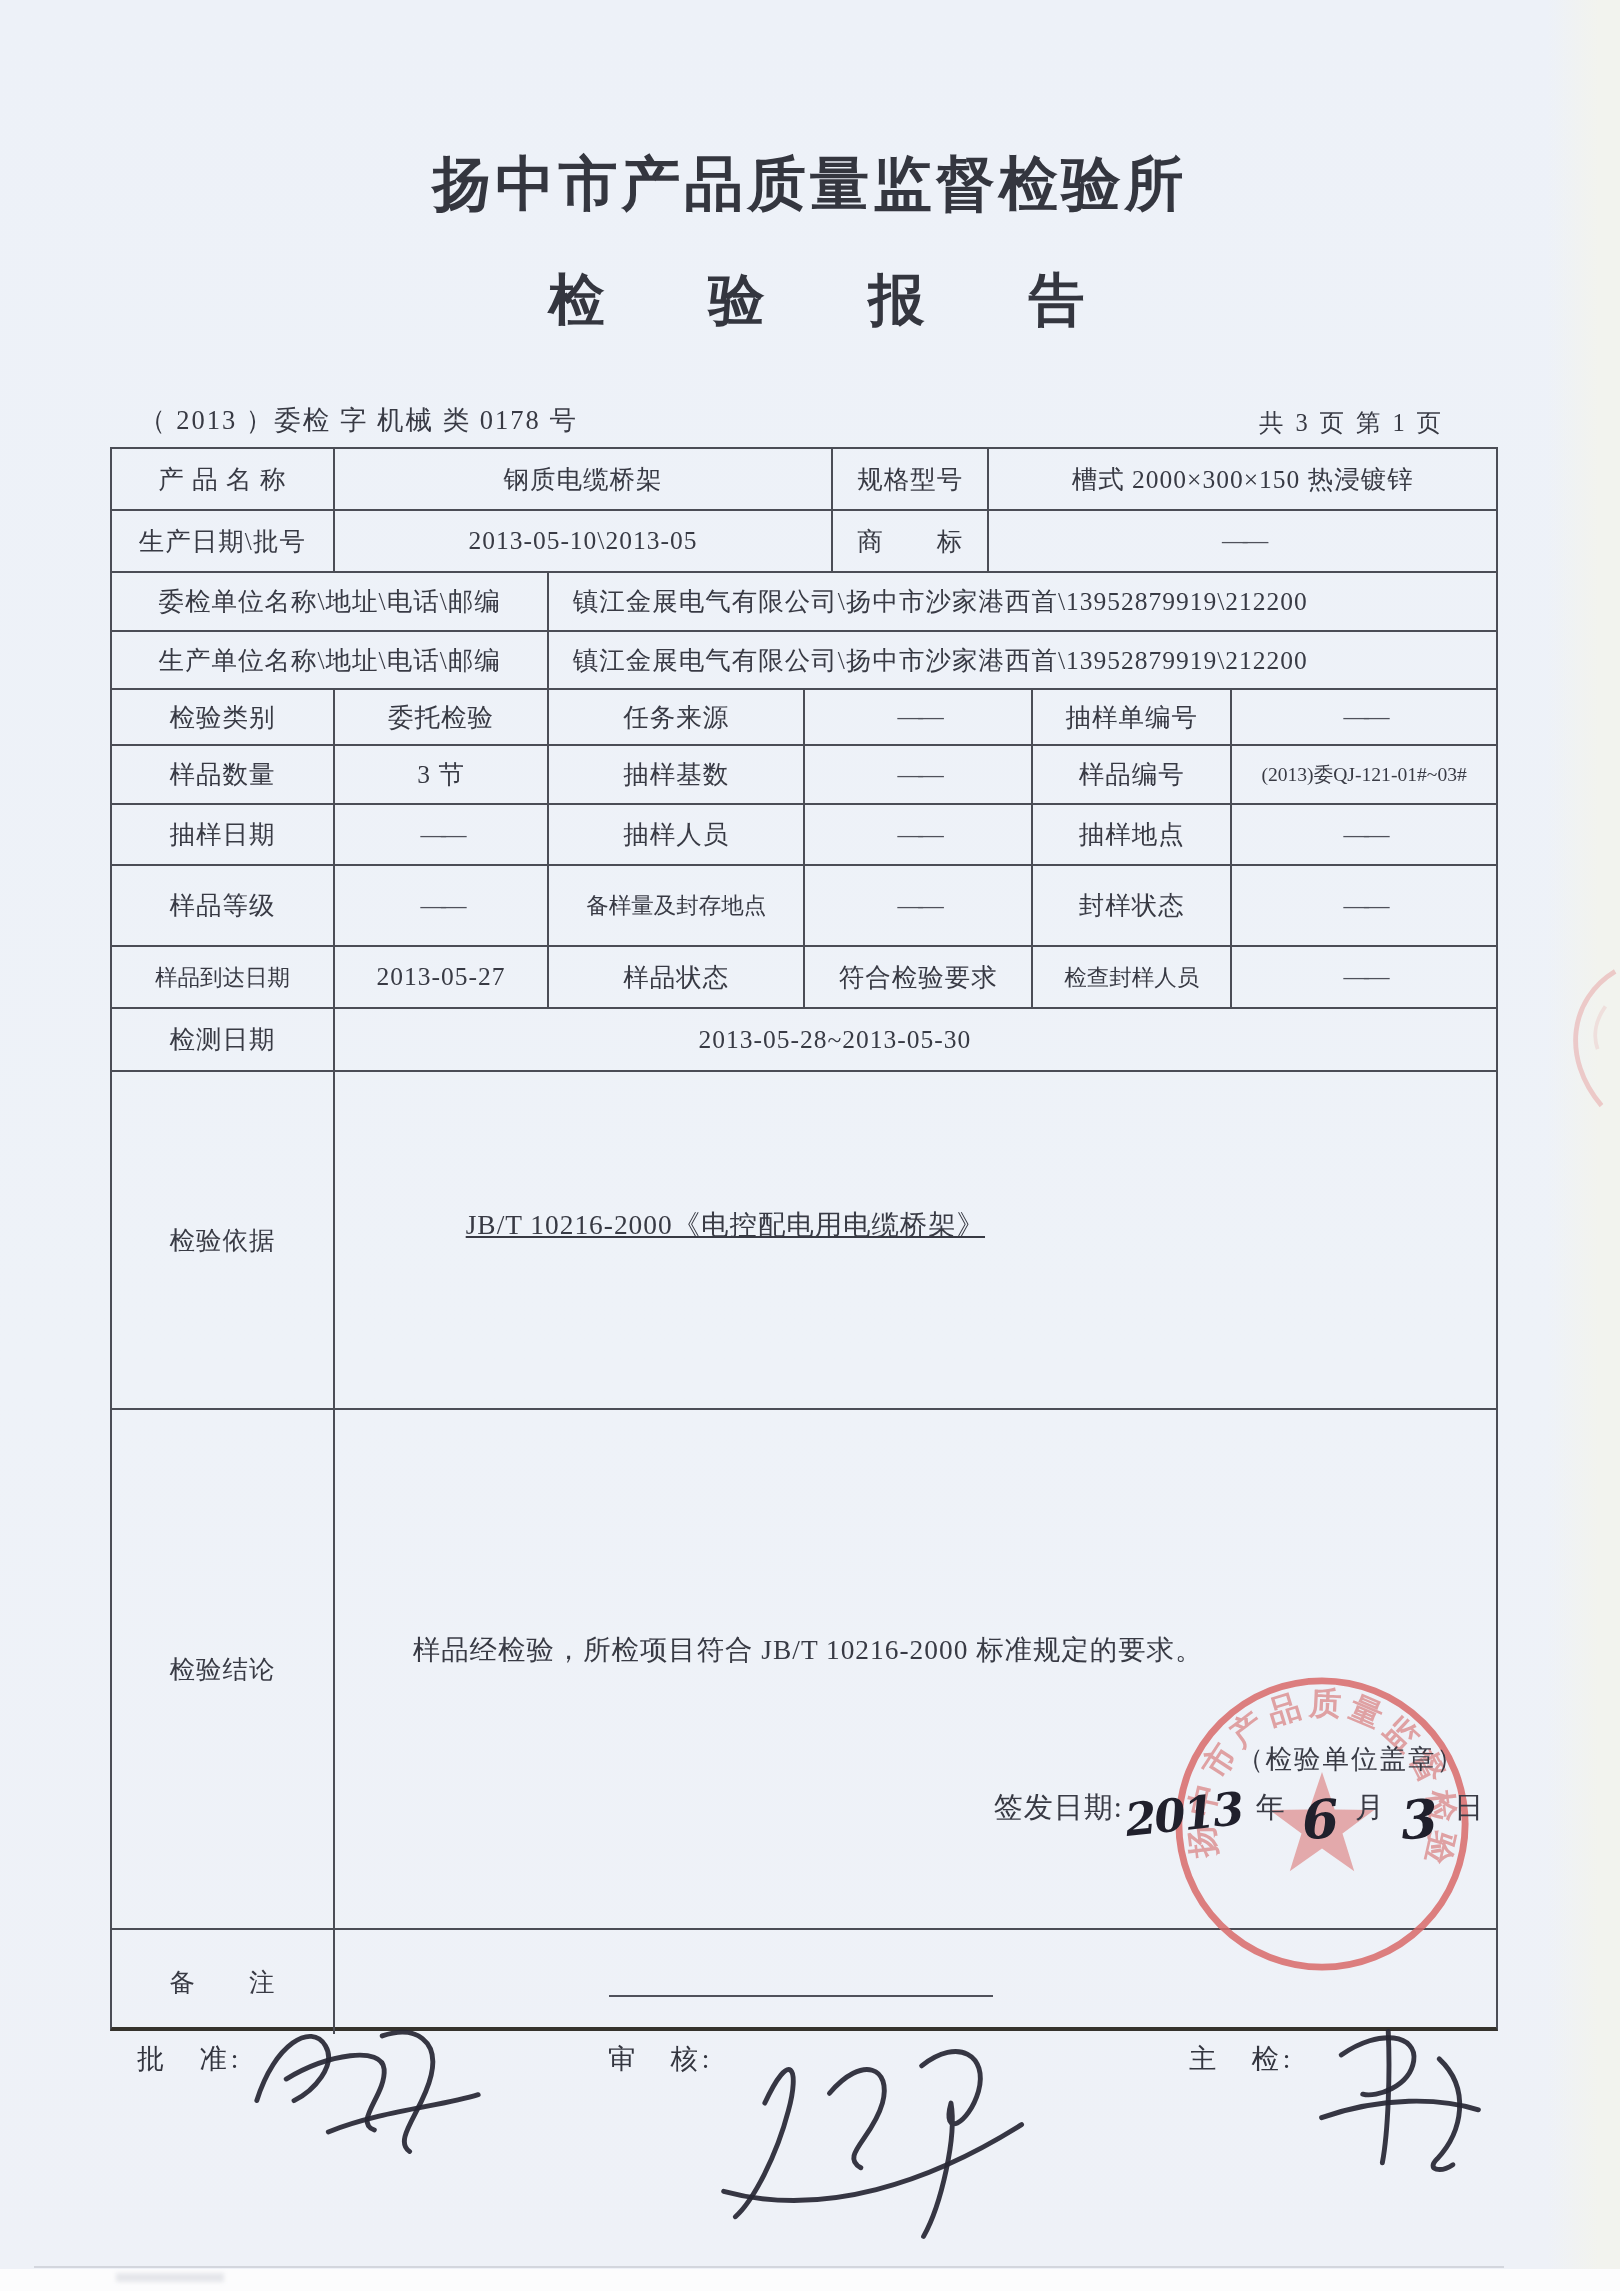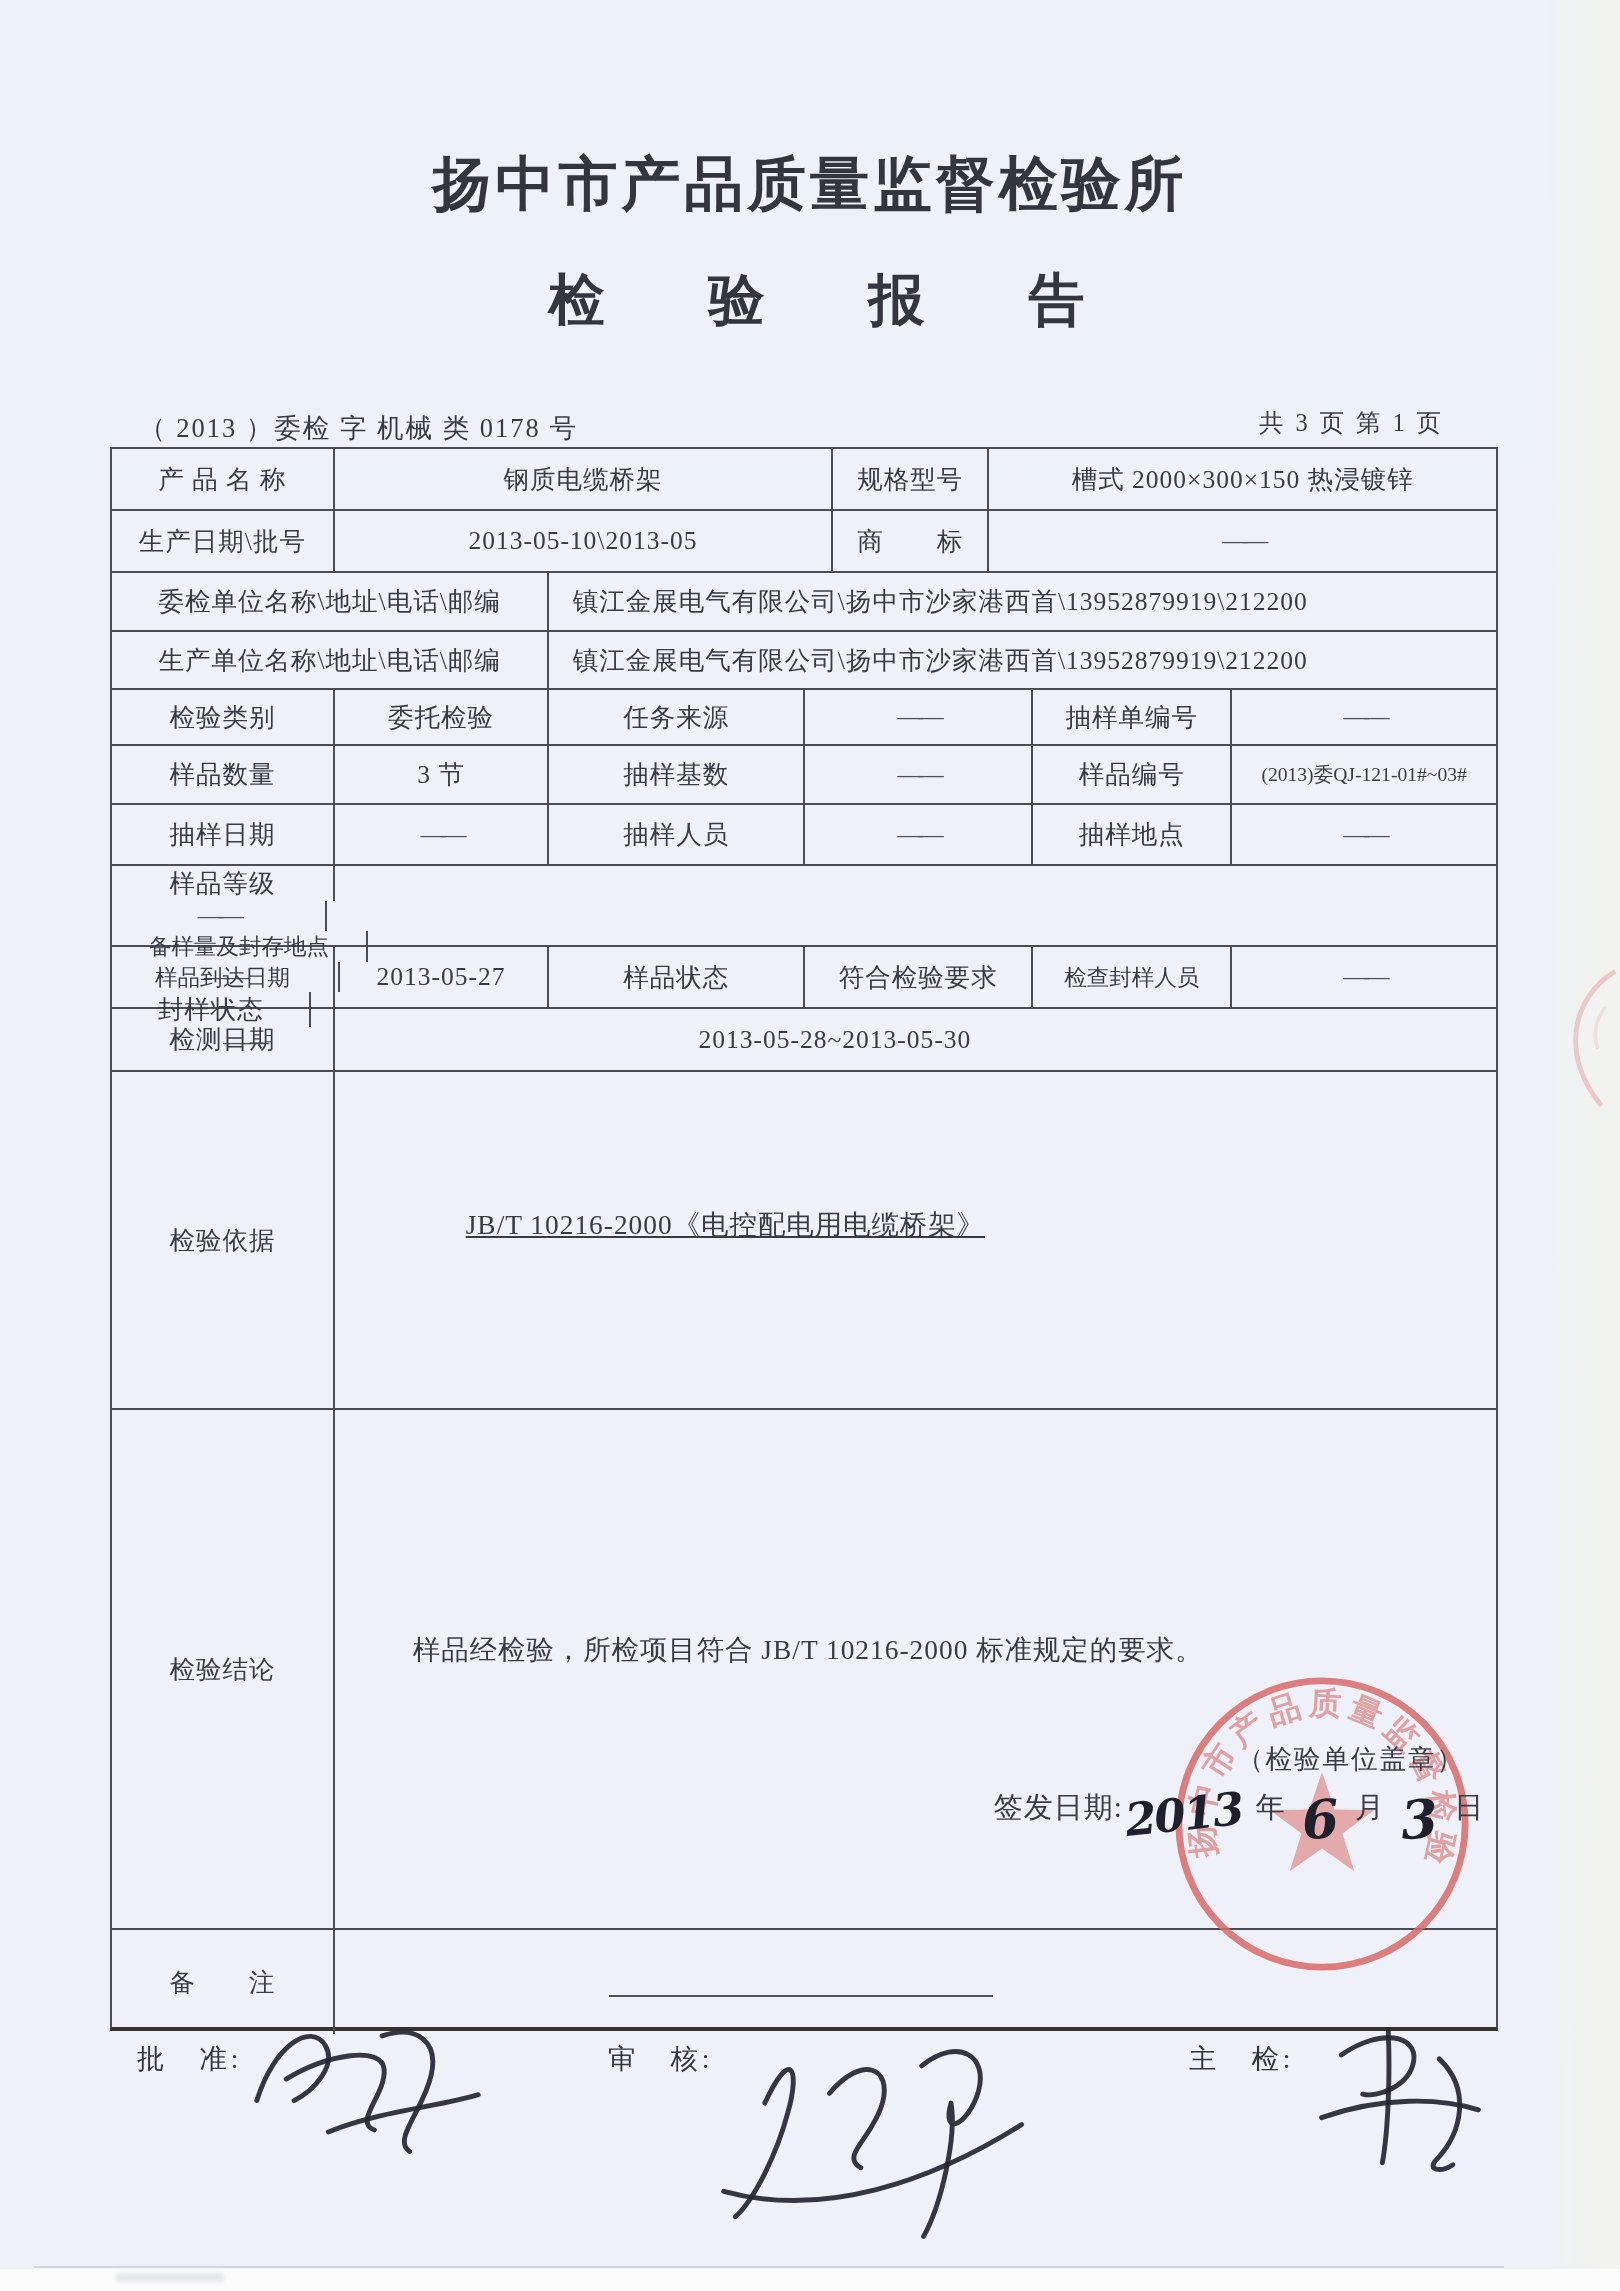--- a/index.html
+++ b/index.html
@@ -16,21 +16,21 @@
   .right-strip{position:absolute;left:1547px;top:0;width:74px;height:2270px;
     background:linear-gradient(90deg,rgba(243,244,239,0),#f2f3ee 70%);}
   .scan-edge{position:absolute;left:34px;top:2266px;width:1470px;height:2px;background:#ccd0d6;opacity:.8;}
   .scan-bottom{position:absolute;left:0;top:2269px;width:1620px;height:22.5px;background:#fcfcfd;}
   .smudge{position:absolute;left:116px;top:2273px;width:108px;height:8.8px;background:#c9ccd4;opacity:.45;filter:blur(2px);}
 
   .title-org{position:absolute;left:0;top:145px;width:1620px;text-align:center;
     font-size:59px;font-weight:bold;letter-spacing:3.9px;color:#34363f;}
   .title-report{position:absolute;left:29px;top:263px;width:1620px;text-align:center;
     font-size:56px;font-weight:bold;letter-spacing:45px;color:#34363f;}
-  .meta-no{position:absolute;left:139px;top:402px;font-size:26.5px;letter-spacing:2px;margin-top:8px;}
+  .meta-no{position:absolute;left:139px;top:402px;font-size:26.5px;letter-spacing:2px;}
   .meta-page{position:absolute;right:176px;top:406px;font-size:24.5px;letter-spacing:2.9px;}
 
   .rtable{position:absolute;left:110px;top:447px;width:1388px;height:1584px;
     border:2.9px solid var(--line);border-bottom:4.9px solid #35322c;background:rgba(255,255,255,0.0);}
   .row{display:flex;border-bottom:2px solid var(--line);}
   .row:last-child{border-bottom:none;}
   .cell{border-right:2px solid var(--line);display:flex;align-items:center;justify-content:center;
     font-size:25.5px;letter-spacing:1px;padding:0 5.9px;text-align:center;}
   .cell:last-child{border-right:none;}
   .cell.left{justify-content:flex-start;text-align:left;}
@@ -38,21 +38,21 @@
   .small{font-size:22.5px;letter-spacing:0;}
   .tiny{font-size:19.6px;letter-spacing:0;}
 
   .w-l{width:16.1%;}   
   .w4-2{width:36.0%;} .w4-3{width:11.3%;} .w4-4{width:36.6%;}
   .w6-2{width:15.5%;} .w6-3{width:18.5%;} .w6-4{width:16.45%;} .w6-5{width:14.4%;} .w6-6{width:19.05%;}
   .w-wl{width:31.6%;} .w-wv{width:68.4%;}
   .w-v{width:83.9%;}
 
   .h63{height:62px;} .h60{height:59px;} .h59{height:58px;} .h57{height:56px;}
-  .h62{height:61px;} .h64{height:63px;} .h83{height:81px;flex-direction:column;}
+  .h62{height:61px;} .h64{height:63px;} .h83{height:81px;}
   .h345{height:338px;} .h531{height:520px;} .h106{height:104px;}
 
   .basis-cell{align-items:flex-start;justify-content:flex-start;text-decoration:underline;}
   .basis-text{margin:135px 0 0 125px;font-size:27.4px;letter-spacing:1px;}
 
   .concl-cell{position:relative;}
   .concl-text{position:absolute;left:78px;top:222px;font-size:27.4px;letter-spacing:1px;}
   .stamp-hint{position:absolute;right:31px;top:331px;font-size:26.5px;letter-spacing:2px;z-index:5;}
   .issue-line{position:absolute;left:659px;top:378px;display:flex;align-items:flex-start;font-size:29px;z-index:5;}
   .issue-line .unit{margin:0 9.8px;}

